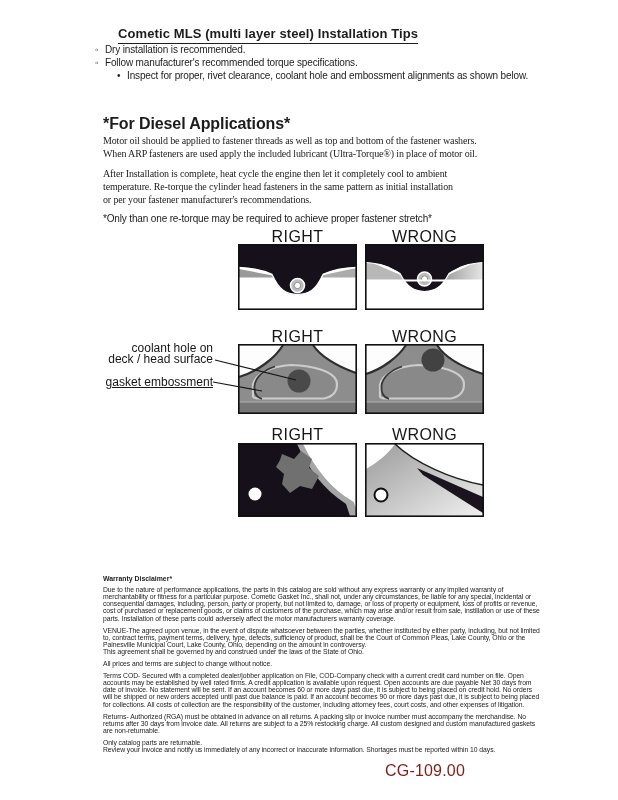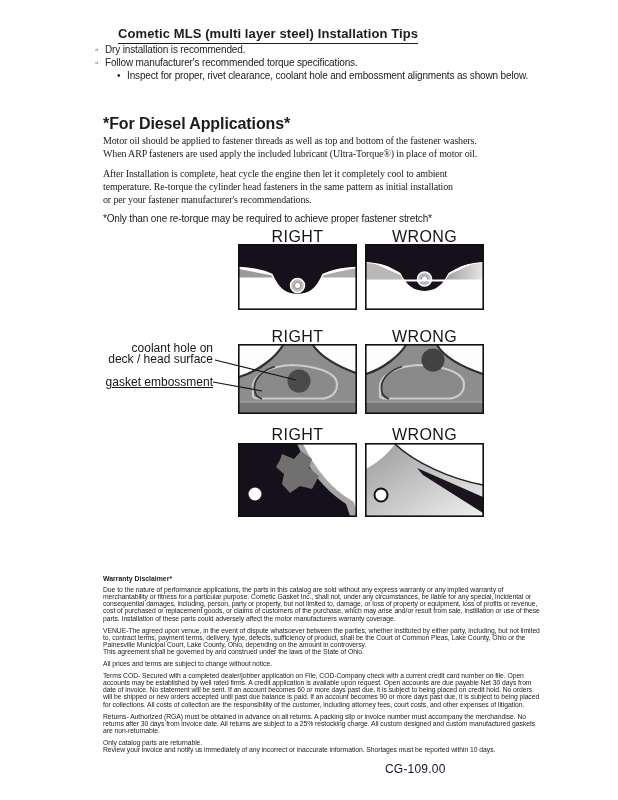--- a/index.html
+++ b/index.html
@@ -33,21 +33,21 @@
   .diag-box{width:119px;display:block;}
   .caption{font-size:10.5px;line-height:12px;letter-spacing:-.1px;white-space:pre-line;color:#161616;}
   .anno{font-size:12px;line-height:10.5px;text-align:right;white-space:pre-line;color:#161616;}
   .anno-lines{position:absolute;left:0;top:0;pointer-events:none;}
 
   
   .disclaimer{left:103px;top:575px;width:437px;}
   .tiny-head{font-size:6.9px;line-height:7.2px;font-weight:bold;margin:0 0 4px 0;}
   .tiny{font-size:6.8px;line-height:7.1px;letter-spacing:-.05px;margin:0 0 5px 0;white-space:pre-line;}
 
-  .docnum{font-size:12px;letter-spacing:.2px;color:#0f172a;}
+  .docnum{font-size:16px;letter-spacing:.2px;color:#7f1d1d;}
 </style>
 </head>
 <body>
 
 <div class="abs" style="left:118px;top:24px;">
   <span class="title">Cometic MLS (multi layer steel) Installation Tips</span>
 </div>
 
 <div class="abs body-txt" style="left:96px;top:43px;width:470px;">
   <div class="bullet-row"><span>Dry installation is recommended.</span></div>

